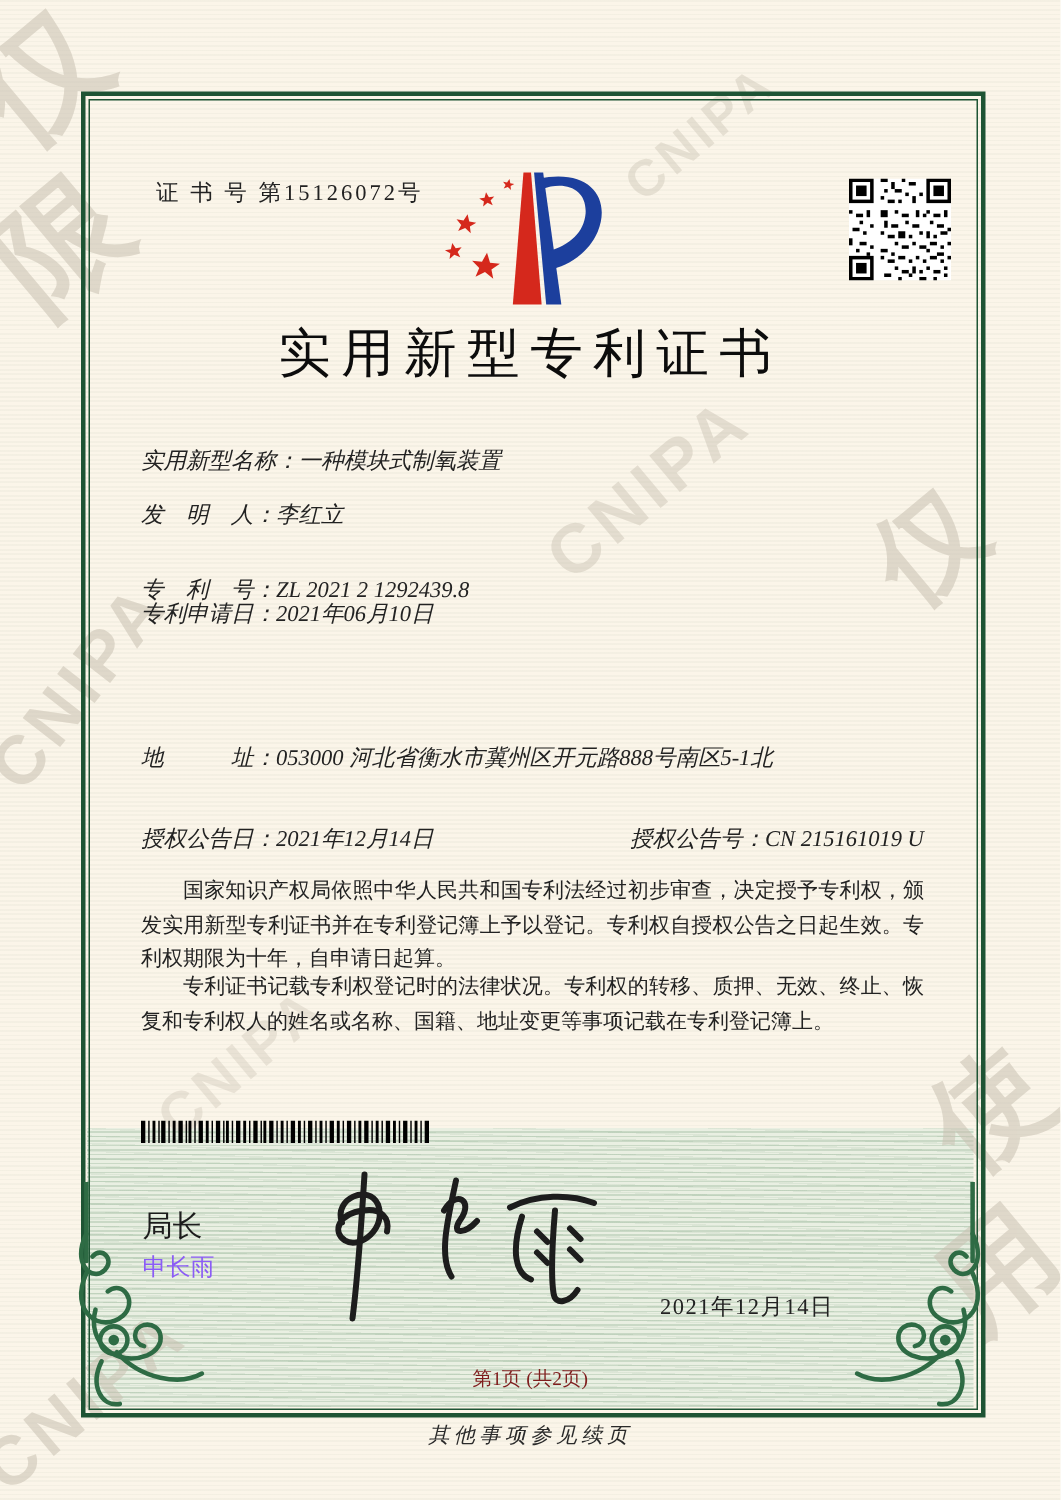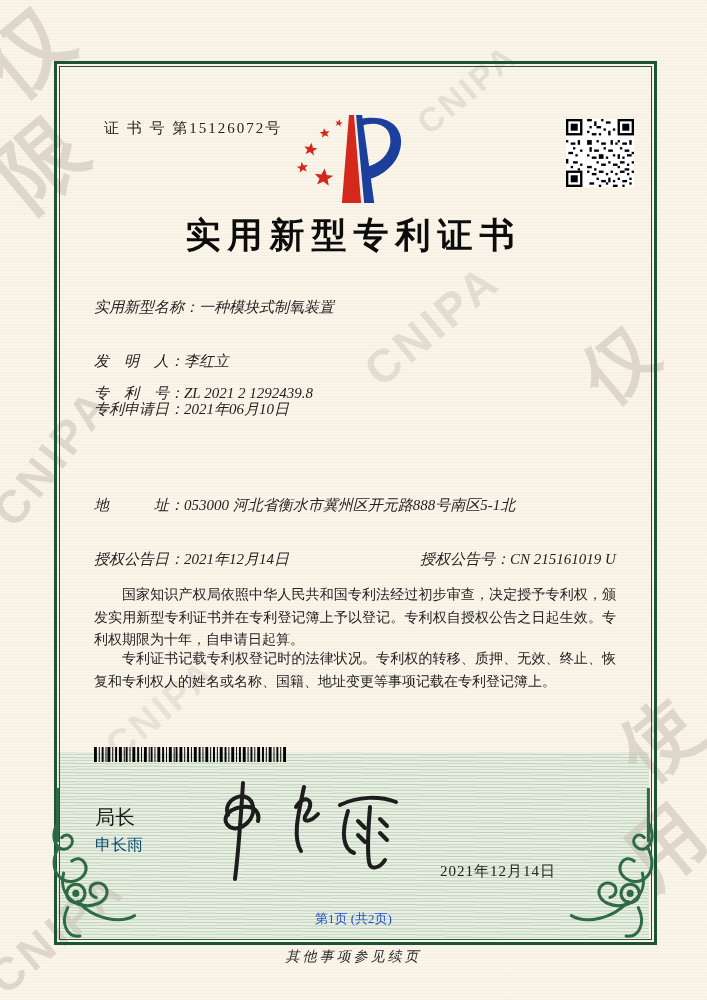--- a/index.html
+++ b/index.html
@@ -52,35 +52,35 @@
   }
   .content{position:absolute;inset:0;z-index:4;}
   .cert-no{
     position:absolute;left:104px;top:119px;font-size:15px;color:#222;
     letter-spacing:2px;
   }
   .logo{position:absolute;left:296px;top:112px;width:112px;height:96px;}
   .qr{position:absolute;left:566px;top:119px;width:68px;height:68px;}
   .title{
     position:absolute;left:0;top:212px;width:707px;text-align:center;
-    font-size:35px;font-weight:700;color:#0c0c0c;letter-spacing:7px;margin:0;
+    font-size:35px;font-weight:400;color:#0c0c0c;letter-spacing:7px;margin:0;
   }
   .row{position:absolute;left:94px;font-size:15px;color:#222;white-space:nowrap;font-style:italic;}
   .row .lab{display:inline-block;}
   .grant-no-pair{position:absolute;left:326px;top:0;}
   .para{
     position:absolute;left:94px;width:522px;font-size:14px;color:#222;
     line-height:1.62;text-align:justify;text-indent:2em;margin:0;
   }
   .barcode{position:absolute;left:94px;top:747px;width:192px;height:15px;}
   .director-title{position:absolute;left:95px;top:804px;font-size:20px;color:#1c1c1c;}
-  .director-name{position:absolute;left:95px;top:835px;font-size:16px;color:#0c4a6e;}
+  .director-name{position:absolute;left:95px;top:835px;font-size:16px;color:#8b5cf6;}
   .signature{position:absolute;left:198px;top:775px;width:240px;height:120px;}
   .issue-date{position:absolute;left:440px;top:862px;font-size:15px;color:#222;letter-spacing:1px;}
-  .page-note{position:absolute;left:0;top:910px;width:707px;text-align:center;font-size:13px;color:#1d4ed8;}
+  .page-note{position:absolute;left:0;top:910px;width:707px;text-align:center;font-size:13px;color:#7f1d1d;}
   .footer-note{position:absolute;left:0;top:948px;width:707px;text-align:center;font-size:14px;color:#2a2a2a;letter-spacing:3px;font-style:italic;}
   .ornament{position:absolute;width:104px;height:152px;z-index:5;}
   .orn-left{left:36px;top:788px;}
   .orn-right{left:566px;top:788px;transform:scaleX(-1);}
 </style>
 </head>
 <body>
 
 <div class="page">
 
@@ -236,21 +236,21 @@
         <rect x="24" y="28" width="1" height="1"></rect>
           <rect x="27" y="27" width="1" height="1"></rect>
       </g>
     </svg>
 
     <h1 class="title">实用新型专利证书</h1>
 
     <div class="row" style="top:298px">
       <span class="lab">实用新型名称：</span><span class="val">一种模块式制氧装置</span>
     </div>
-    <div class="row" style="top:352px">
+    <div class="row" style="top:334px">
       <span class="lab">发　明　人：</span><span class="val">李红立</span>
     </div>
     <div class="row" style="top:384px">
       <span class="lab">专　利　号：</span><span class="val">ZL 2021 2 1292439.8</span>
     </div>
     <div class="row" style="top:400px">
       <span class="lab">专利申请日：</span><span class="val">2021年06月10日</span>
     </div>
     <div class="row" style="top:496px">
       <span class="lab">地　　　址：</span><span class="val">053000 河北省衡水市冀州区开元路888号南区5-1北</span>

